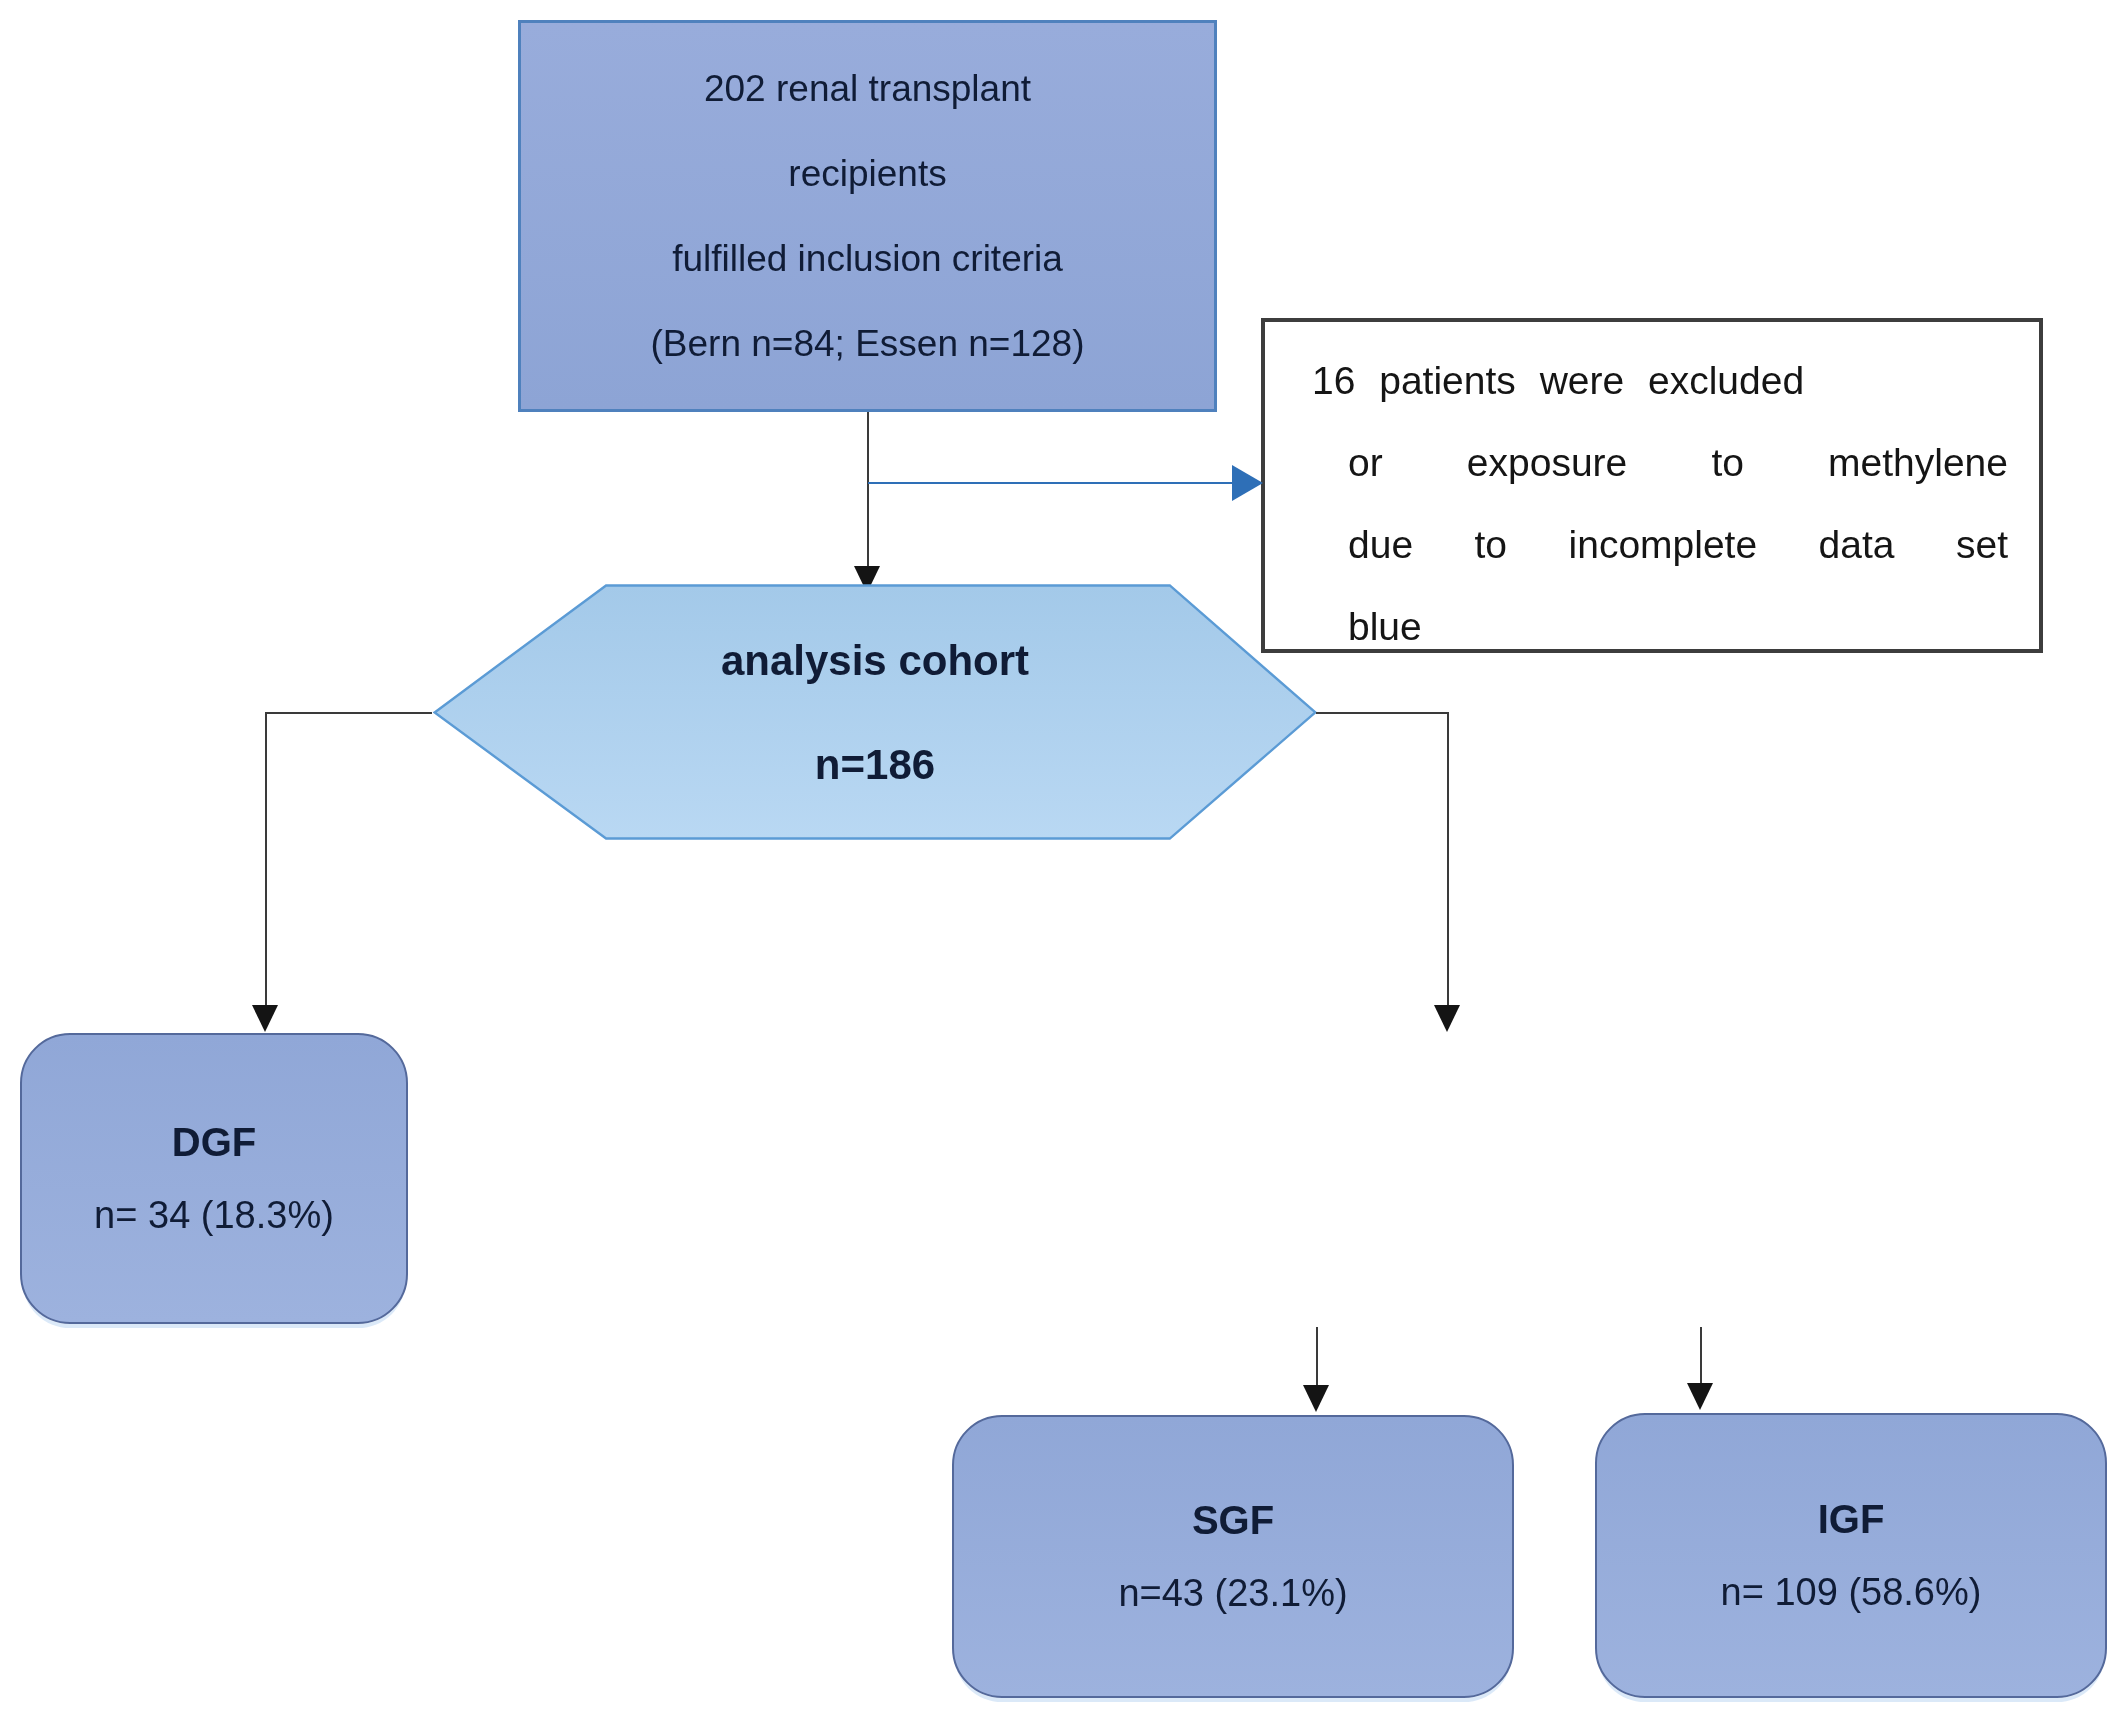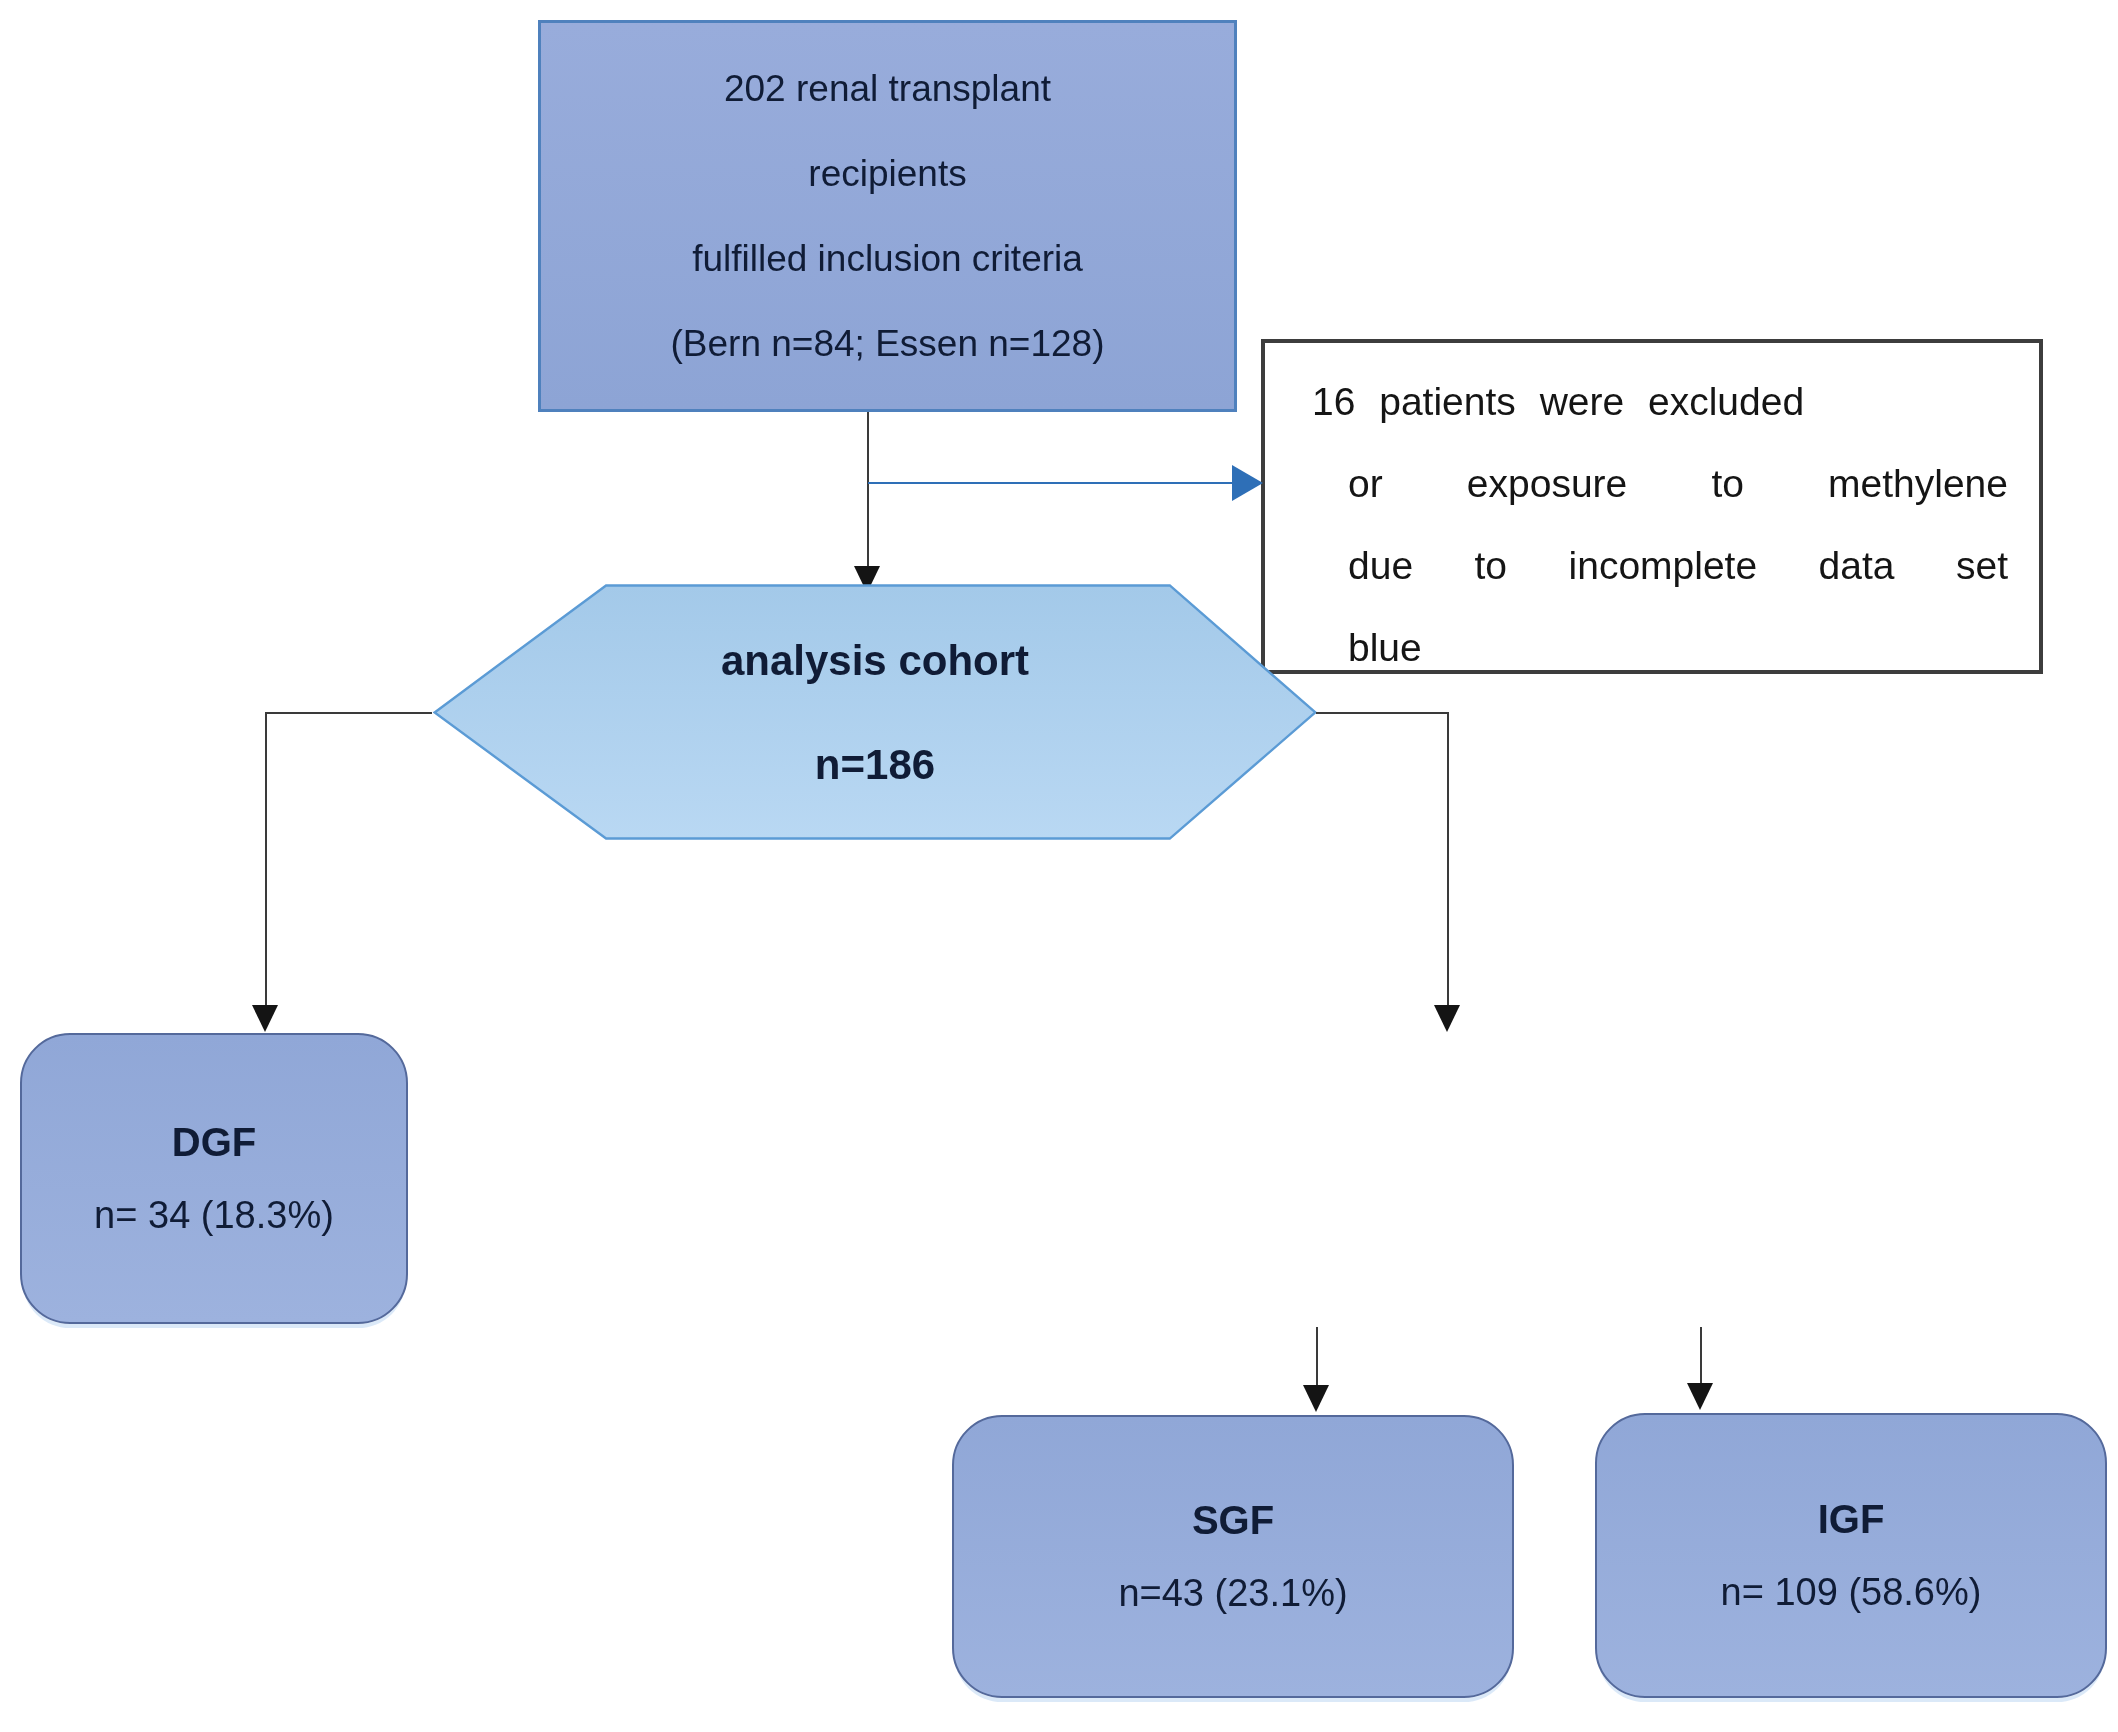--- a/index.html
+++ b/index.html
@@ -13,33 +13,31 @@
   
   .source-box{
     position:absolute;left:518px;top:20px;width:699px;height:392px;
     box-sizing:border-box;
     background:linear-gradient(180deg,var(--source-fill-top,#98acdb),var(--source-fill-bottom,#8da4d5));
     border:3.2px solid var(--source-border,#4f81bd);
     color:var(--text-dark,#15223d);
     font-size:37px;
     display:flex;flex-direction:column;justify-content:center;align-items:center;
     text-align:center;
-    margin-left:20px;
   }
   .source-box .ln{line-height:85px;white-space:nowrap;}
 
   .excluded-box{
     position:absolute;left:1261px;top:318px;width:782px;height:335px;
     box-sizing:border-box;
     background:var(--excluded-bg,#ffffff);
     border:4px solid var(--excluded-border,#3d3d3d);
     color:var(--excluded-text,#151515);
     font-size:39px;
     padding:18px 31px 0 47px;
-    margin-top:21px;
   }
   .excluded-box .ln{line-height:82px;}
   .excluded-box .ln.first{word-spacing:13px;}
   .excluded-box .ln.hang{padding-left:36px;}
   .excluded-box .ln.just{text-align:justify;text-align-last:justify;}
 
   .hex-svg{position:absolute;left:433px;top:583px;width:884px;height:258px;}
   .hex-label{
     position:absolute;left:433px;top:585px;width:884px;height:256px;
     display:flex;flex-direction:column;justify-content:center;align-items:center;

